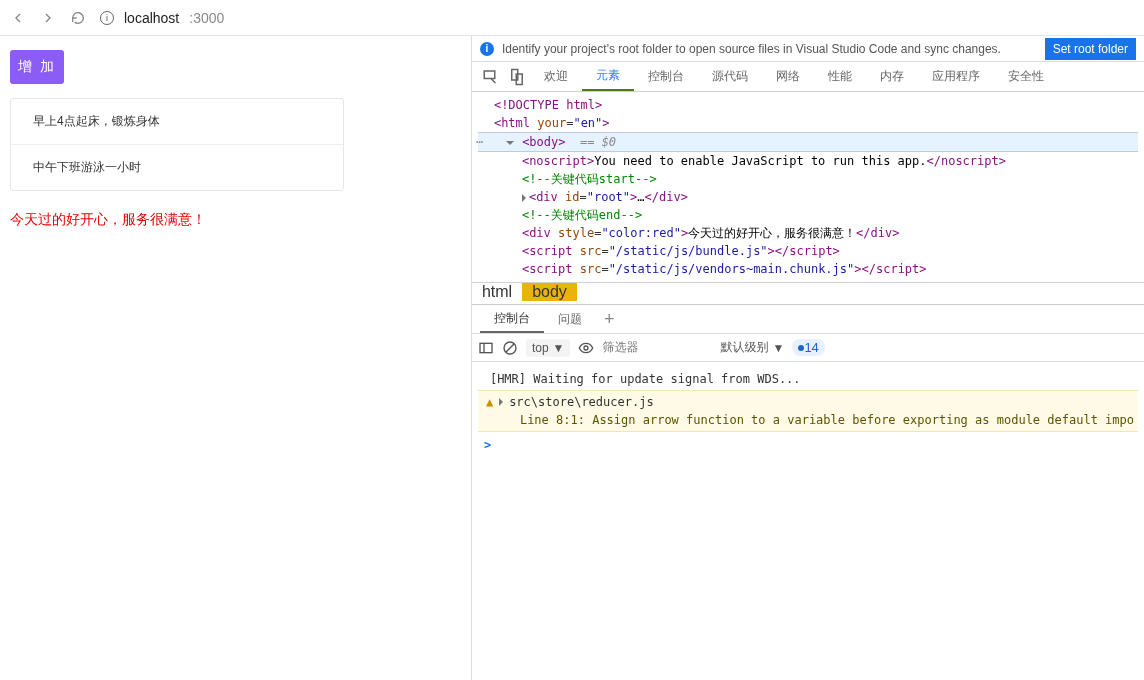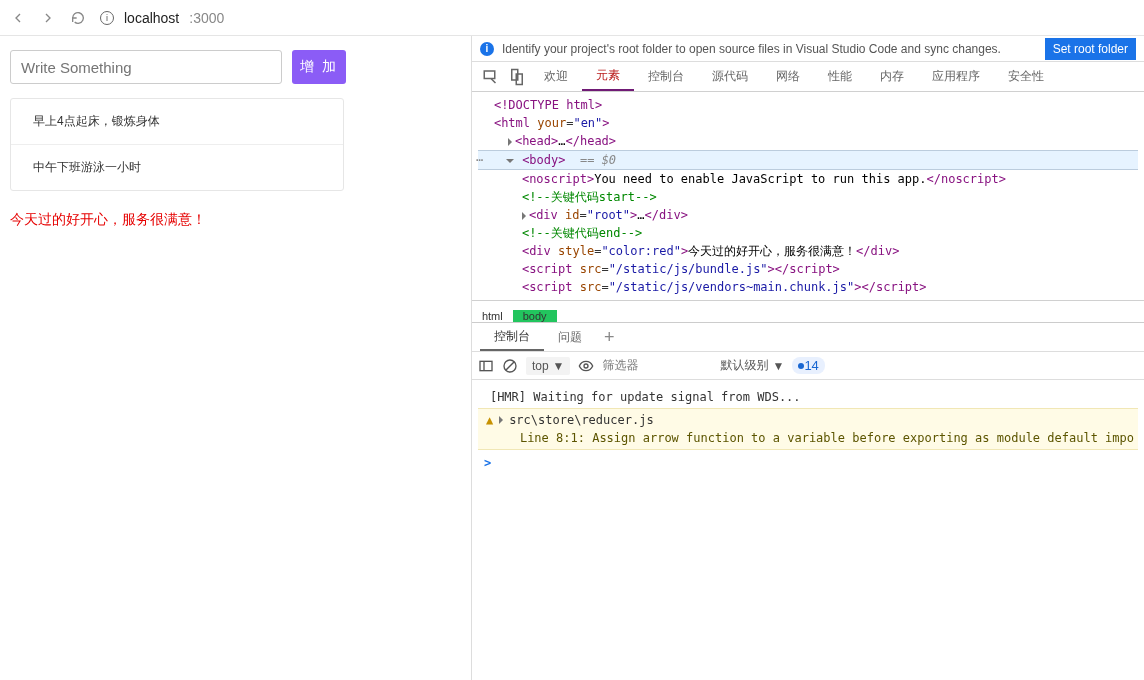--- a/index.html
+++ b/index.html
@@ -21,39 +21,39 @@
   .list-item:last-child { border-bottom: none; }
   .red-msg { color: #e60000; font-size: 14px; margin-top: 20px; }
   .devtools { flex: 1; display: flex; flex-direction: column; background: #fff; }
   .dt-info { height: 26px; background: #fff; display: flex; align-items: center; padding: 0 8px; gap: 8px; border-bottom: 1px solid #ddd; font-size: 12px; }
   .info-i { width: 14px; height: 14px; background: #1a73e8; border-radius: 50%; color: #fff; display: flex; align-items: center; justify-content: center; font-size: 10px; font-weight: bold; }
   .info-txt { color: #555; flex: 1; white-space: nowrap; overflow: hidden; }
   .set-root { background: #1a73e8; color: #fff; padding: 4px 8px; font-size: 12px; white-space: nowrap; }
   .dt-tabs { height: 30px; display: flex; align-items: center; border-bottom: 1px solid #d0d0d0; padding-left: 6px; gap: 0; font-size: 12px; color: #666; }
   .dt-icon { width: 18px; height: 18px; margin: 0 4px; color: #666; }
   .dt-tab { padding: 0 14px; height: 100%; display: flex; align-items: center; cursor: pointer; }
-  .dt-tab.active { color: #b91c1c; border-bottom: 2px solid #701a75; }
+  .dt-tab.active { color: #3b82f6; border-bottom: 2px solid #4d7c0f; }
   .dom-tree { flex: 0 0 auto; padding: 4px 6px; font-family: Consolas, monospace; font-size: 12px; line-height: 18px; overflow: hidden; }
   .dom-line { white-space: nowrap; }
   .ind1 { padding-left: 16px; }
   .ind2 { padding-left: 30px; }
   .ind3 { padding-left: 44px; }
   .tag { color: #881280; }
   .attrn { color: #994500; }
   .attrv { color: #1a1aa6; }
   .cmt { color: #008800; }
   .txt { color: #000; }
   .tri { display: inline-block; width: 0; height: 0; border-left: 4px solid #777; border-top: 4px solid transparent; border-bottom: 4px solid transparent; margin-right: 3px; vertical-align: middle; }
   .tri.open { transform: rotate(90deg); }
   .sel-line { background: #e6f3ff; position: relative; border-top:1px solid #bcd; border-bottom:1px solid #bcd;}
   .sel-dots { position: absolute; left: -2px; color: #888; }
   .eq0 { color: #888; font-style: italic; }
-  .crumbs { height: 22px; border-top: 1px solid #d0d0d0; display: flex; align-items: flex-end; font-size: 11px; }
+  .crumbs { height: 22px; border-top: 1px solid #d0d0d0; display: flex; align-items: flex-start; font-size: 16px; }
   .crumb { padding: 0 10px; display: flex; align-items: center; color: #333; }
-  .crumb.sel { background: #22c55e; }
+  .crumb.sel { background: #eab308; }
   .console-tabs { height: 30px; border-top: 1px solid #ccc; border-bottom: 1px solid #ddd; display: flex; align-items: center; padding-left: 8px; gap: 0; font-size: 12px; color: #666; }
   .ctab { padding: 0 14px; height: 100%; display: flex; align-items: center; }
   .ctab.active { background: #fff; border-bottom: 2px solid #666; color:#333;}
   .plus { font-size: 18px; color: #888; padding: 0 8px; }
   .console-toolbar { height: 28px; border-bottom: 1px solid #ddd; display: flex; align-items: center; padding: 0 6px; gap: 8px; font-size: 12px; }
   .tool-icon { width: 16px; height: 16px; color: #555; }
   .sel-ctx { background: #f3f3f3; padding: 2px 6px; border-radius: 2px; display: flex; align-items: center; gap: 4px; color:#555;}
   .filter-inp { border: none; border-bottom: 1px solid transparent; font-size: 12px; width: 110px; color: #888; outline:none; }
   .level-sel { display: flex; align-items: center; gap: 4px; color:#555;}
   .badge { background: #e8f0fe; color: #1967d2; border-radius: 8px; padding: 1px 6px; display: flex; align-items: center; gap: 0; font-size: 13px; }
@@ -84,21 +84,20 @@
   <div class="url-wrap">
     <span class="info-circle">i</span>
     <span class="url-text">localhost</span>
       <span class="url-text url-port">:3000</span>
   </div>
 </div>
 
 <div class="app-row">
   <div class="left-pane">
     <div class="input-row">
-      <input class="text-input" placeholder="Write Something" style="">
       <button class="add-btn">增 加</button>
     </div>
     <div class="list-box">
       <div class="list-item">早上4点起床，锻炼身体</div>
       <div class="list-item">中午下班游泳一小时</div>
     </div>
     <div class="red-msg">今天过的好开心，服务很满意！</div>
   </div>
 
   <div class="devtools">
@@ -123,21 +122,20 @@
       <div class="dt-tab">网络</div>
       <div class="dt-tab">性能</div>
       <div class="dt-tab">内存</div>
       <div class="dt-tab">应用程序</div>
       <div class="dt-tab">安全性</div>
     </div>
 
     <div class="dom-tree">
       <div class="dom-line ind1"><span class="tag">&lt;!DOCTYPE html&gt;</span></div>
       <div class="dom-line ind1"><span class="tag">&lt;html </span><span class="attrn">your</span>=<span class="attrv">"en"</span><span class="tag">&gt;</span></div>
-      <div class="dom-line ind2"><span class="tri"></span><span class="tag">&lt;head&gt;</span><span class="txt">…</span><span class="tag">&lt;/head&gt;</span></div>
       <div class="dom-line ind2 sel-line"><span class="sel-dots">⋯</span><span class="tri open"></span> <span class="tag">&lt;body&gt;</span> &nbsp;<span class="eq0">== $0</span></div>
       <div class="dom-line ind3"><span class="tag">&lt;noscript&gt;</span><span class="txt">You need to enable JavaScript to run this app.</span><span class="tag">&lt;/noscript&gt;</span></div>
       <div class="dom-line ind3"><span class="cmt">&lt;!--关键代码start--&gt;</span></div>
       <div class="dom-line ind3"><span class="tri"></span><span class="tag">&lt;div </span><span class="attrn">id</span>=<span class="attrv">"root"</span><span class="tag">&gt;</span><span class="txt">…</span><span class="tag">&lt;/div&gt;</span></div>
       <div class="dom-line ind3"><span class="cmt">&lt;!--关键代码end--&gt;</span></div>
       <div class="dom-line ind3"><span class="tag">&lt;div </span><span class="attrn">style</span>=<span class="attrv">"color:red"</span><span class="tag">&gt;</span><span class="txt">今天过的好开心，服务很满意！</span><span class="tag">&lt;/div&gt;</span></div>
       <div class="dom-line ind3"><span class="tag">&lt;script </span><span class="attrn">src</span>=<span class="attrv">"<span>/static/js/bundle.js</span>"</span><span class="tag">&gt;&lt;/script&gt;</span></div>
       <div class="dom-line ind3"><span class="tag">&lt;script </span><span class="attrn">src</span>=<span class="attrv">"<span>/static/js/vendors~main.chunk.js</span>"</span><span class="tag">&gt;&lt;/script&gt;</span></div>
     </div>
 

